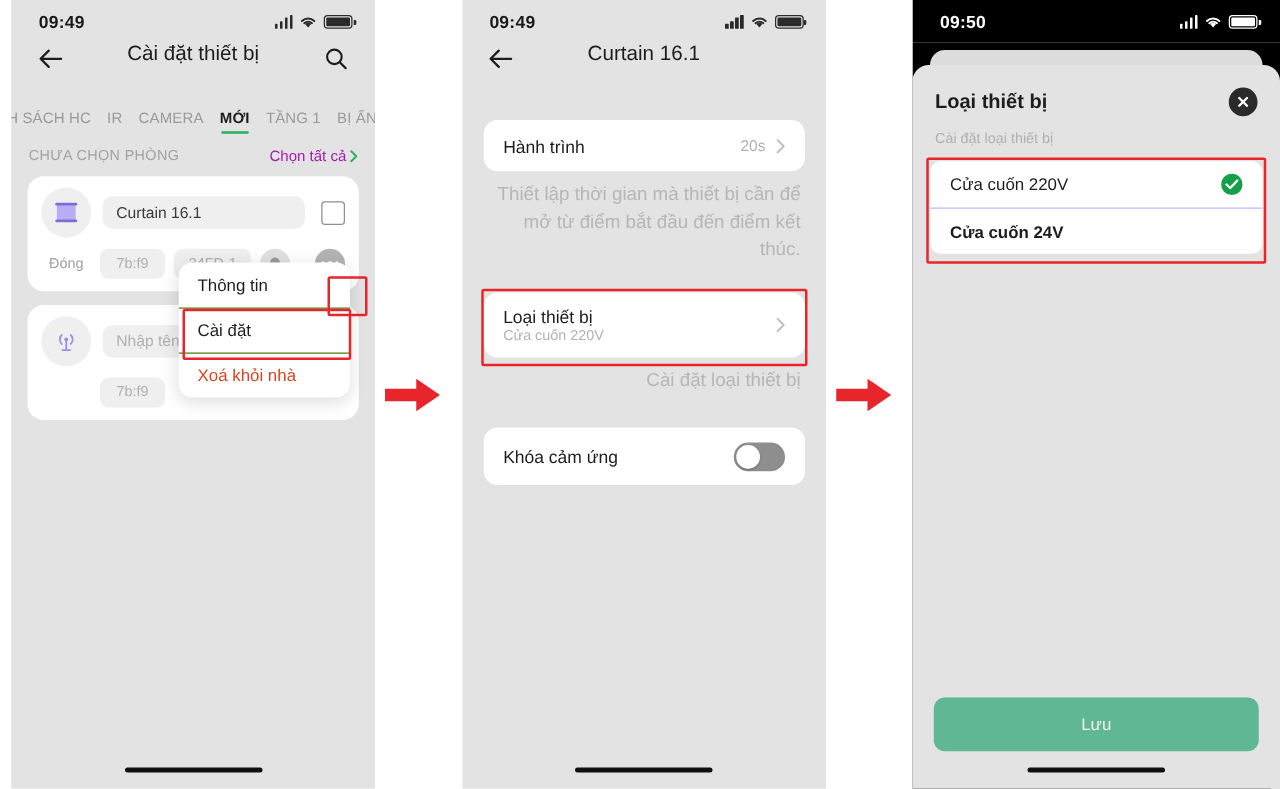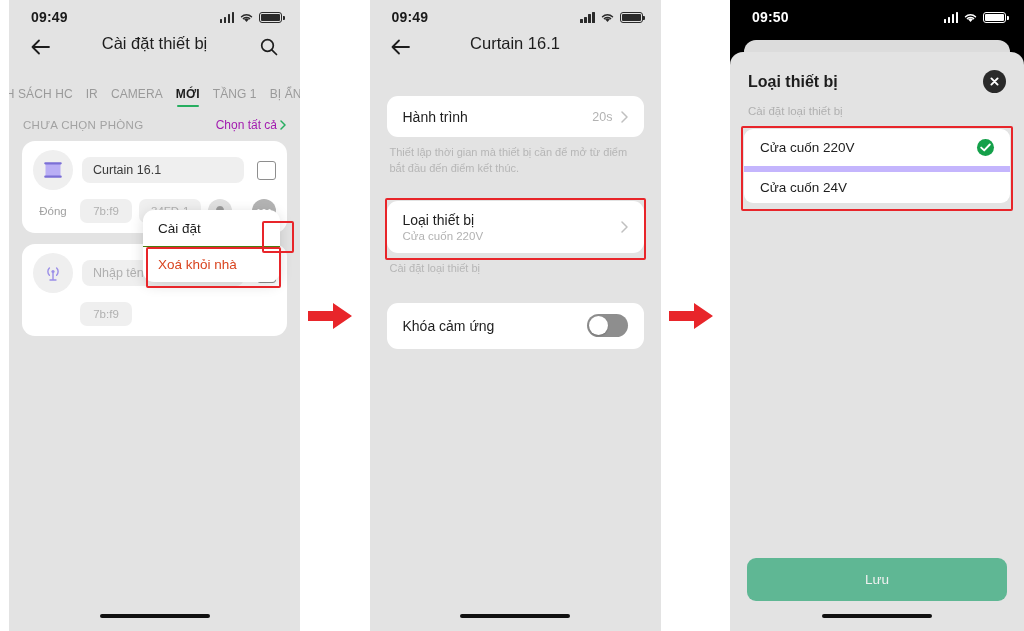--- a/index.html
+++ b/index.html
@@ -319,24 +319,25 @@
   .row-card .rc-main { flex: 1 1 auto; }
   .rc-title { font-size: 14px; color: #1d1d1d; }
   .rc-sub { font-size: 11.5px; color: #b2b2b2; margin-top: 2px; }
   .rc-val { font-size: 12.5px; color: #b2b2b2; margin-right: 8px; }
   .chev {
     color: #c0c0c0;
     font-size: 15px;
     line-height: 1;
   }
   .helper {
-    font-size: 11px;
+    font-size: 15px;
     color: #b6b6b6;
     margin: 8px 20px 0 20px;
     line-height: 1.45;
+    text-align: right;
   }
   .toggle {
     width: 41px; height: 23px;
     border-radius: 12px;
     background: #8e8e8e;
     position: relative;
     flex: 0 0 auto;
     cursor: pointer;
   }
   .toggle i {
@@ -403,21 +404,21 @@
   .opt {
     height: 37px;
     display: flex;
     align-items: center;
     padding: 0 16px;
     box-sizing: border-box;
     font-size: 13.5px;
     color: #1d1d1d;
     cursor: pointer;
   }
-  .opt + .opt { border-top: 6px solid #c4b5fd; }
+  .opt + .opt { border-top: 1px solid #c4b5fd; font-weight: bold; }
   .opt .sp { flex: 1 1 auto; }
   .tick {
     width: 17px; height: 17px;
     border-radius: 50%;
     background: #14a04a;
     display: flex; align-items: center; justify-content: center;
     flex: 0 0 auto;
   }
   .save-btn {
     position: absolute;
@@ -562,20 +563,21 @@
         <div class="name-field ph">Nhập tên</div>
         <div class="chk"></div>
       </div>
       <div class="card-row2">
         <div class="dev-state"></div>
         <div class="pill w1">7b:f9</div>
       </div>
     </div>
 
     <div class="ctxmenu">
+      <div class="ctxitem">Thông tin</div>
       <div class="ctxitem">Cài đặt</div>
       <div class="ctxitem danger">Xoá khỏi nhà</div>
     </div>
     <div class="redbox" style="left:137px; top:247px; width:131px; height:37px;"></div>
 
     <div class="home-ind"></div>
   </div>
 
   <div class="gap">
     <svg class="flow-arrow" viewBox="0 0 48 34">

